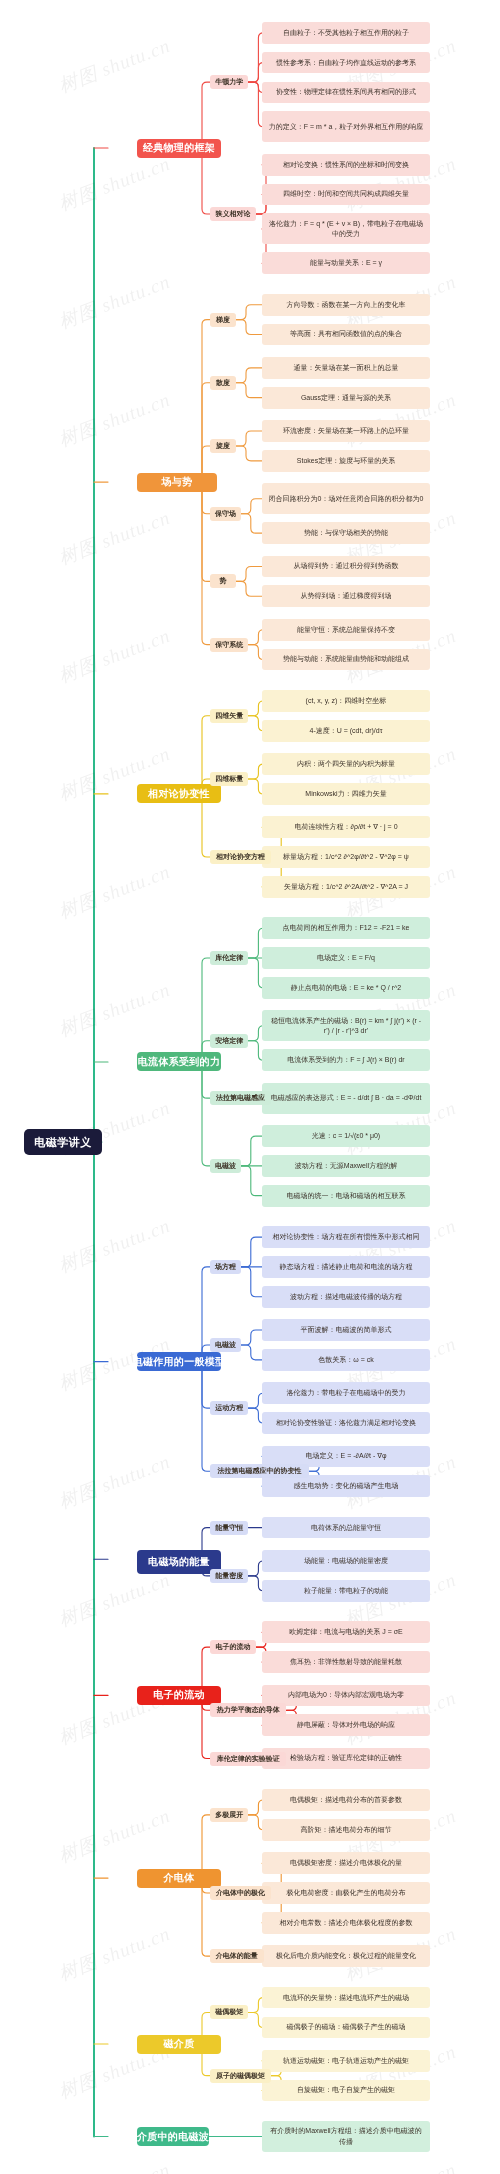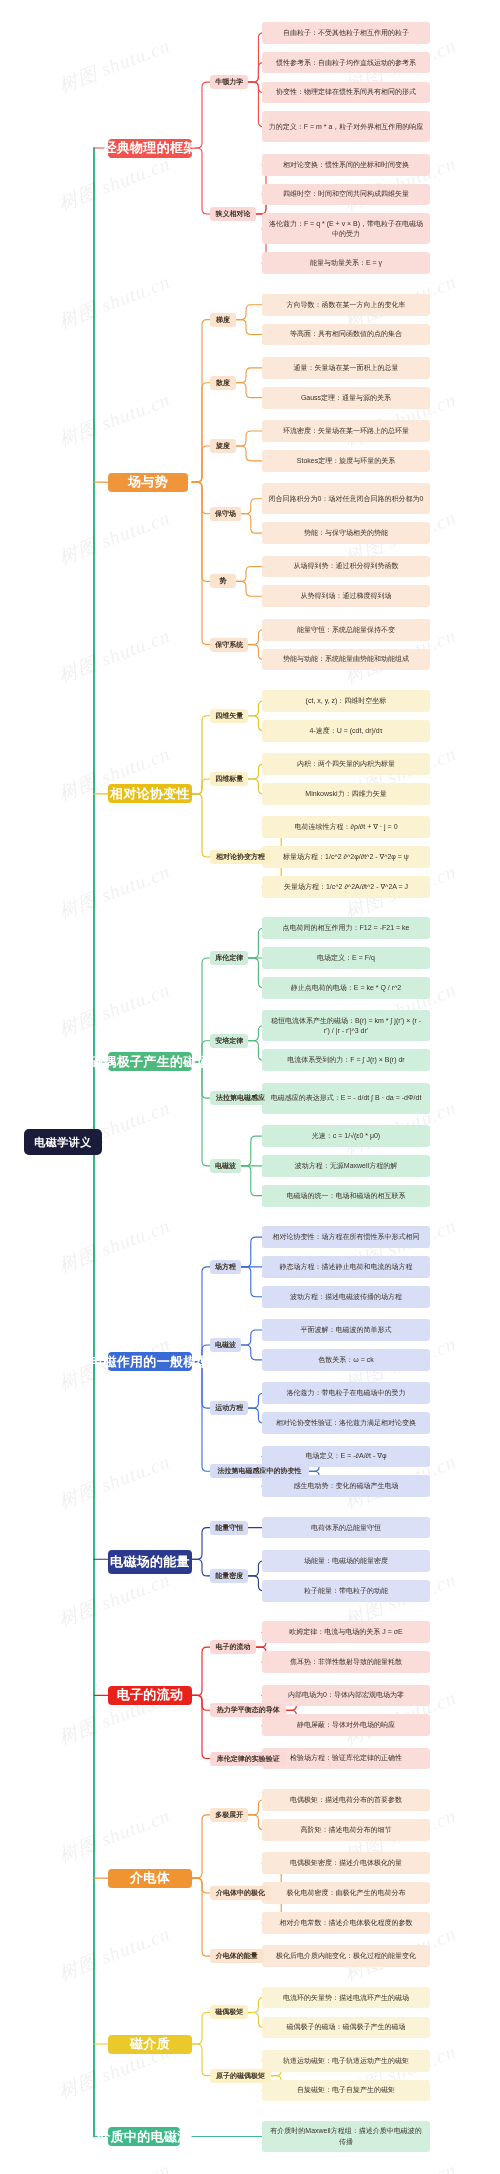--- a/index.html
+++ b/index.html
@@ -15,23 +15,23 @@
   
   .n-root{
     background:#1b1b3a;color:#ffffff;border-radius:5px;
     font-size:11px;font-weight:700;letter-spacing:.5px;
     display:flex;align-items:center;justify-content:center;
     padding:4px 9px;white-space:nowrap;
   }
 
   
   .n-l1{
-    color:#ffffff;border-radius:4px;font-size:13px;font-weight:700;
+    color:#ffffff;border-radius:4px;font-size:10px;font-weight:700;
     display:flex;align-items:center;justify-content:center;
-    padding:3px 7px;white-space:nowrap;letter-spacing:.3px;
+    padding:3px 7px;white-space:nowrap;letter-spacing:.3px;margin-left:29px;
   }
 
   
   .n-l2{
     border-radius:3px;font-size:7px;font-weight:700;
     display:flex;align-items:center;justify-content:center;
     padding:2px 4px;white-space:nowrap;color:#3d3327;
   }
 
   
@@ -319,21 +319,21 @@
       <div class="node n-l3" style="left: 262px; top: 846.186px; width: 168px; height: 21.7127px; background: rgb(251, 242, 210);">
         <span>标量场方程：1/c^2 ∂^2φ/∂t^2 - ∇^2φ = ψ</span>
       </div>
       <div class="node n-l3" style="left: 262px; top: 875.974px; width: 168px; height: 21.7127px; background: rgb(251, 242, 210);">
         <span>矢量场方程：1/c^2 ∂^2A/∂t^2 - ∇^2A = J</span>
       </div>
       <div class="node n-l2" style="left: 210px; top: 850.043px; width: 61.2px; height: 14px; background: rgb(251, 240, 198);">
         <span>相对论协变方程</span>
       </div>
       <div class="node n-l1" style="left: 108px; top: 1052.47px; width: 84px; height: 19px; background: rgb(79, 184, 124);">
-        <span>磁偶极子产生的磁场</span>
+        <span>电流体系受到的力</span>
       </div>
       <div class="node n-l3" style="left: 262px; top: 917.425px; width: 168px; height: 21.7127px; background: rgb(207, 238, 220);">
         <span>点电荷间的相互作用力：F12 = -F21 = ke</span>
       </div>
       <div class="node n-l3" style="left: 262px; top: 947.213px; width: 168px; height: 21.7127px; background: rgb(207, 238, 220);">
         <span>电场定义：E = F/q</span>
       </div>
       <div class="node n-l3" style="left: 262px; top: 977.001px; width: 168px; height: 21.7127px; background: rgb(207, 238, 220);">
         <span>静止点电荷的电场：E = ke * Q / r^2</span>
       </div>

